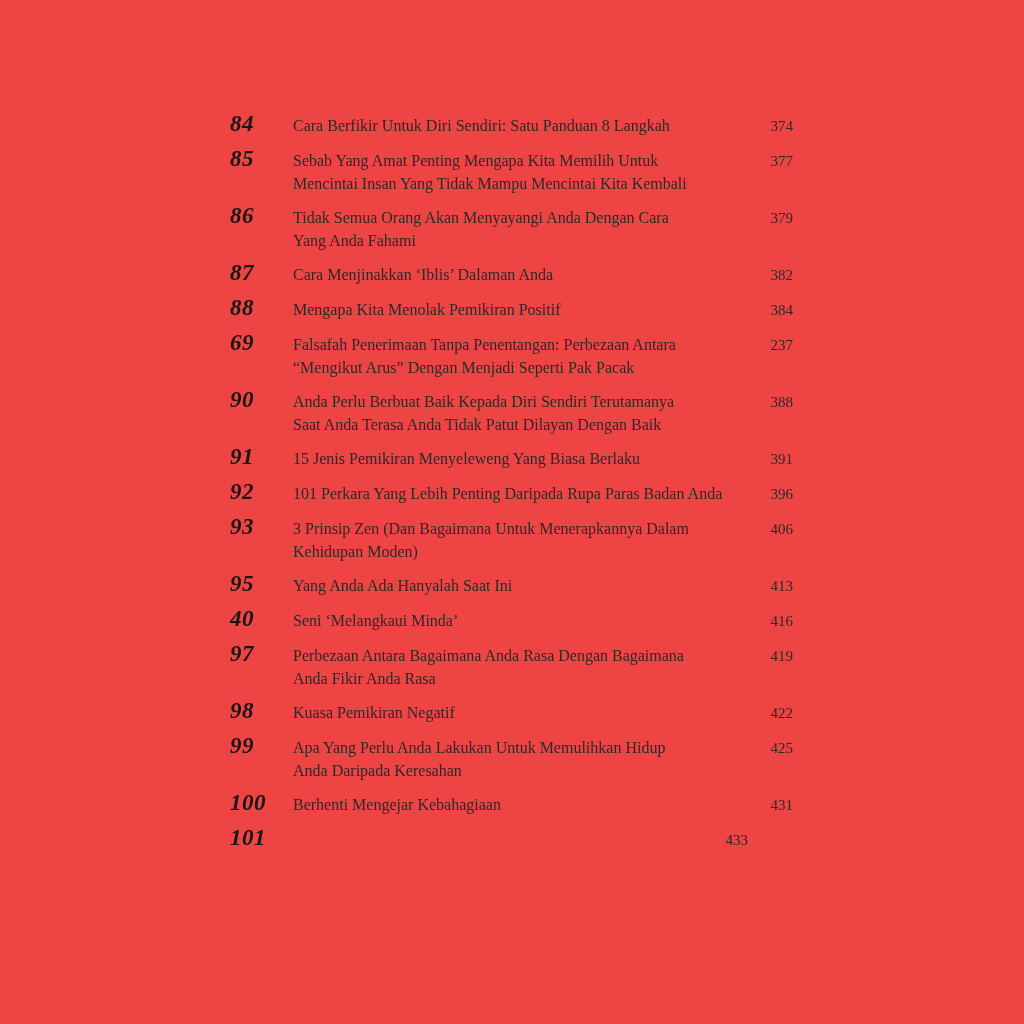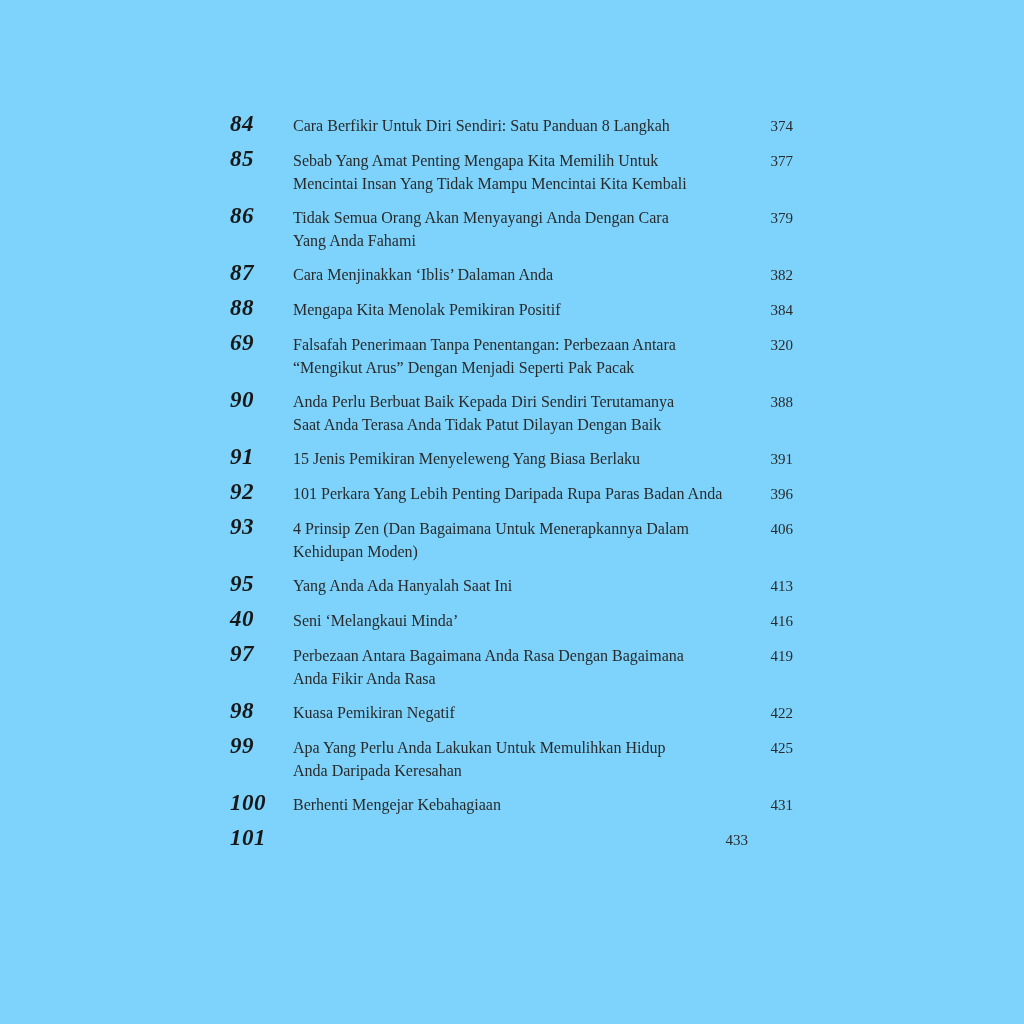--- a/index.html
+++ b/index.html
@@ -4,21 +4,21 @@
 <style>
   html, body {
     margin: 0;
     padding: 0;
     background: #ffffff;
   }
   .page {
     position: relative;
     width: 1024px;
     height: 1024px;
-    background: #7dd3fc;
+    background: #ef4444;
     font-family: "Liberation Serif", serif;
     overflow: hidden;
   }
   .toc {
     position: absolute;
     left: 230px;
     top: 112px;
     width: 563px;
   }
   .row {
@@ -84,21 +84,21 @@
   <div class="row">
     <div class="num">88</div>
     <div class="title">Mengapa Kita Menolak Pemikiran Positif</div>
     <div class="pageno">384</div>
   </div>
 
   <div class="row">
     <div class="num">69</div>
     <div class="title">Falsafah Penerimaan Tanpa Penentangan: Perbezaan Antara
 “Mengikut Arus” Dengan Menjadi Seperti Pak Pacak</div>
-    <div class="pageno">320</div>
+    <div class="pageno">237</div>
   </div>
 
   <div class="row">
     <div class="num">90</div>
     <div class="title">Anda Perlu Berbuat Baik Kepada Diri Sendiri Terutamanya
 Saat Anda Terasa Anda Tidak Patut Dilayan Dengan Baik</div>
     <div class="pageno">388</div>
   </div>
 
   <div class="row">
@@ -108,21 +108,21 @@
   </div>
 
   <div class="row">
     <div class="num">92</div>
     <div class="title">101 Perkara Yang Lebih Penting Daripada Rupa Paras Badan Anda</div>
     <div class="pageno">396</div>
   </div>
 
   <div class="row">
     <div class="num">93</div>
-    <div class="title">4 Prinsip Zen (Dan Bagaimana Untuk Menerapkannya Dalam
+    <div class="title">3 Prinsip Zen (Dan Bagaimana Untuk Menerapkannya Dalam
 Kehidupan Moden)</div>
     <div class="pageno">406</div>
   </div>
 
 
   <div class="row">
     <div class="num">95</div>
     <div class="title">Yang Anda Ada Hanyalah Saat Ini</div>
     <div class="pageno">413</div>
   </div>

